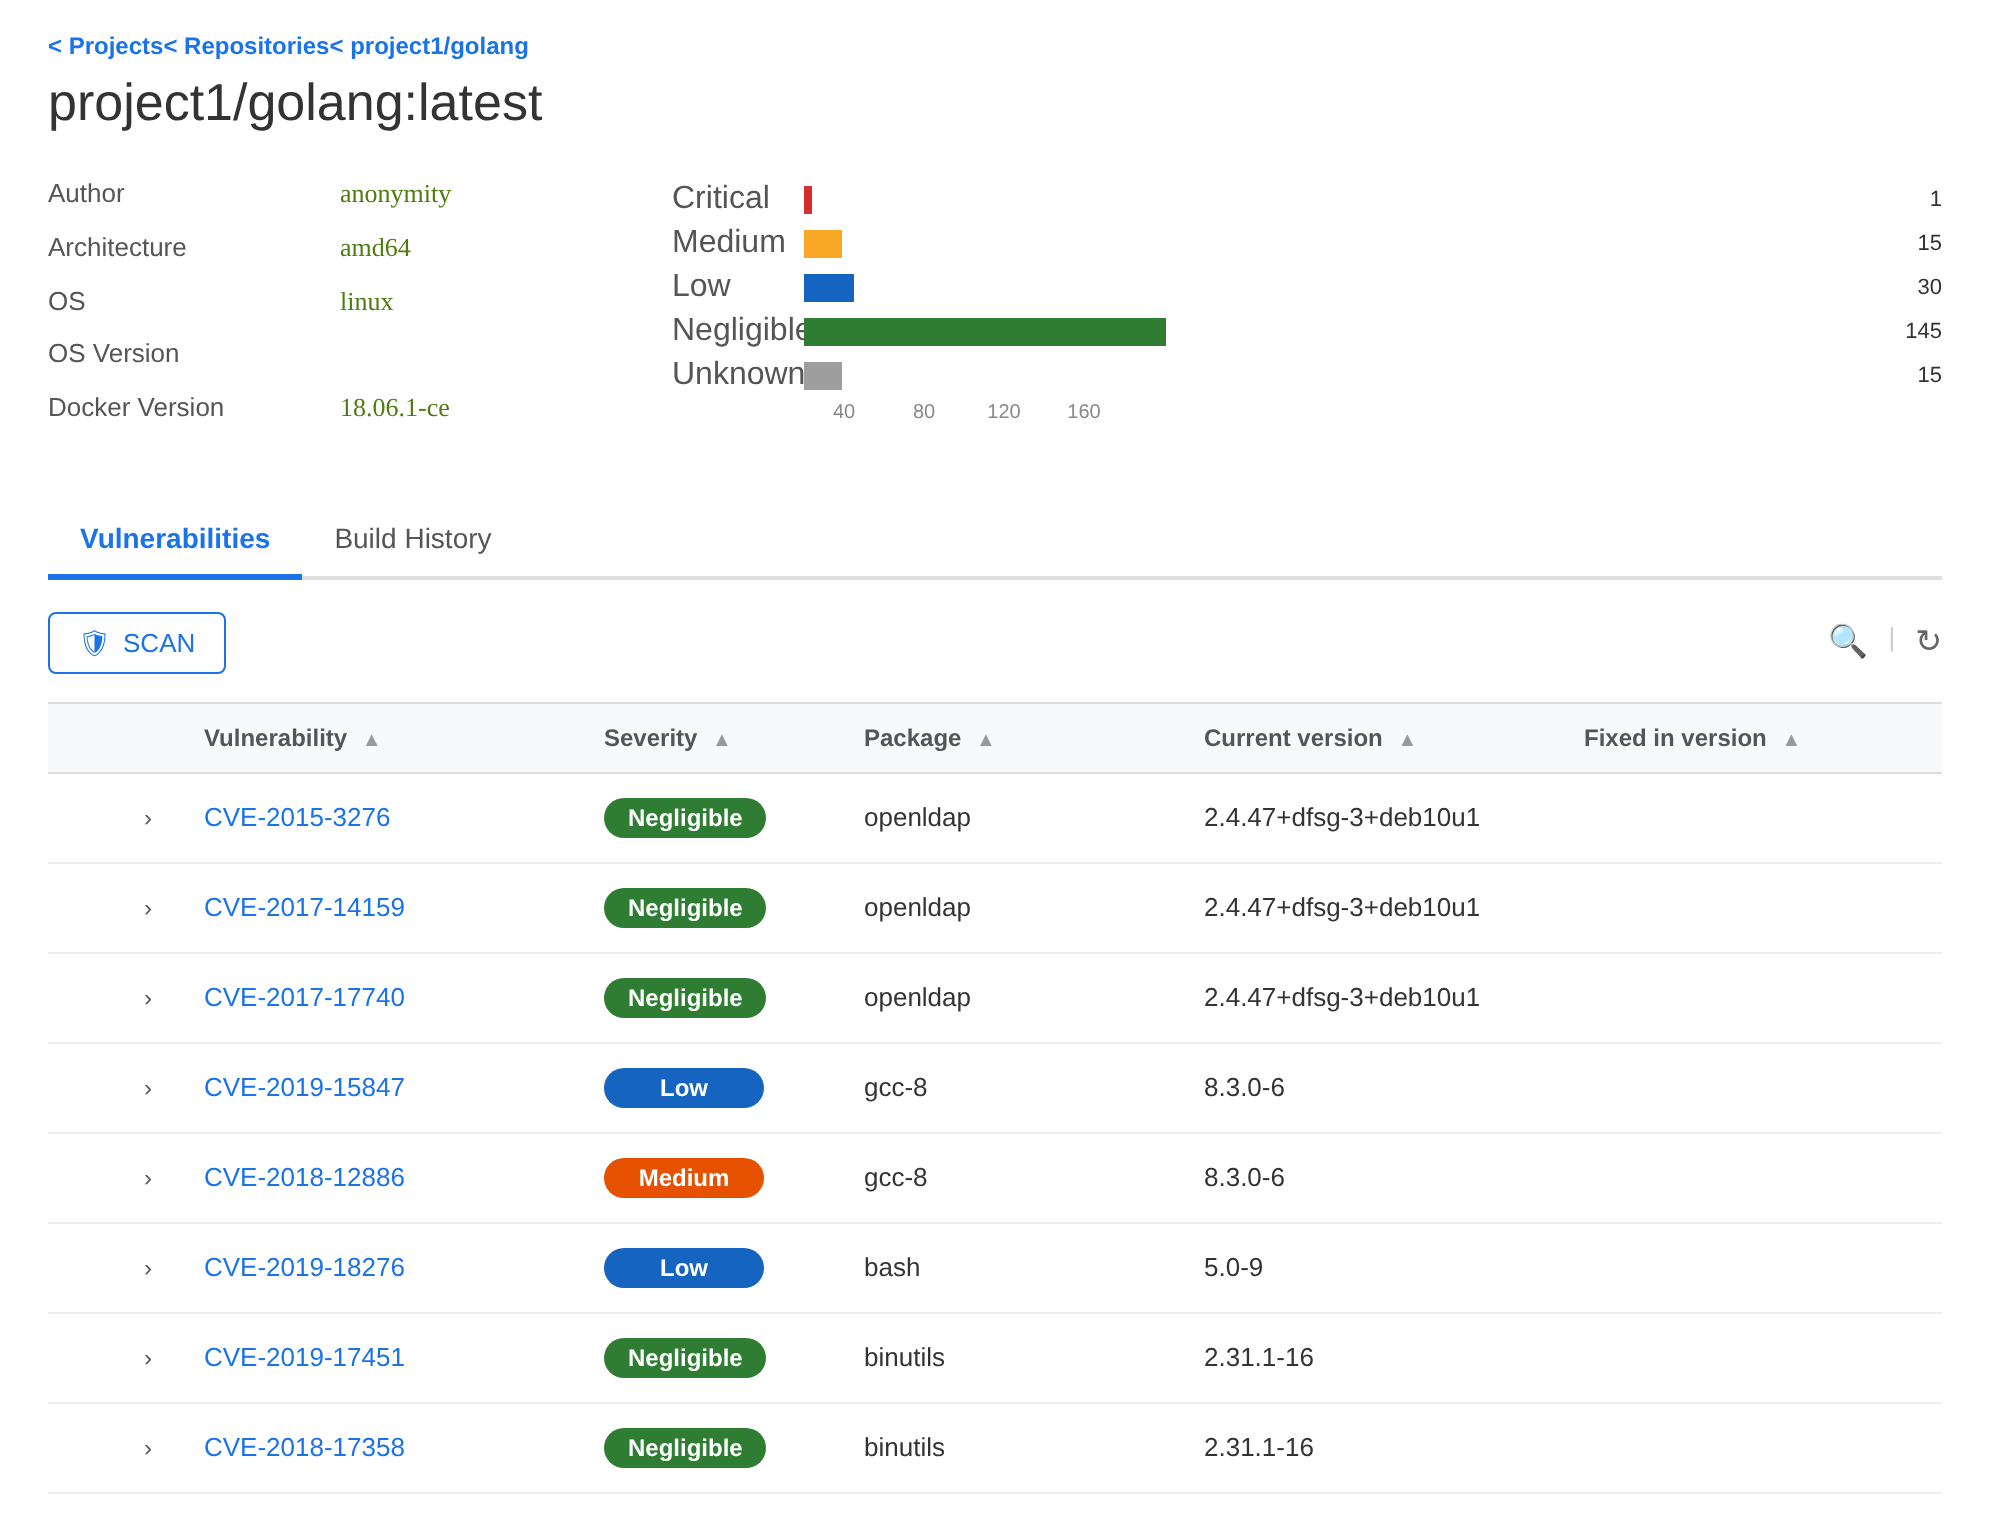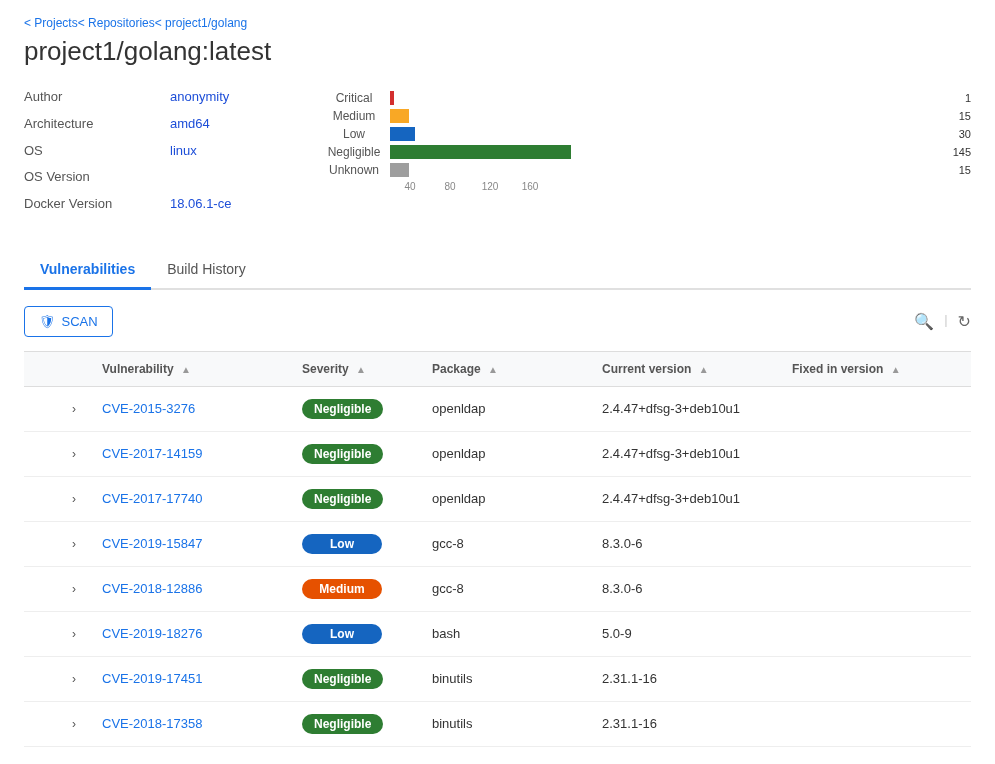--- a/index.html
+++ b/index.html
@@ -1,36 +1,36 @@
 <!DOCTYPE html>
 <html><head>
   <meta charset="utf-8">
   <style>
     * { box-sizing: border-box; margin: 0; padding: 0; }
     body { font-family: Arial, sans-serif; font-size: 13px; color: #333; background: #fff; }
     .container { padding: 16px 24px; max-width: 995px; }
 
     
     .breadcrumb { color: #1a73e8; font-size: 12px; margin-bottom: 6px; }
-    .breadcrumb span { cursor: pointer; }
+    .breadcrumb span { cursor: pointer; font-weight: bold; }
 
     
     .page-title { font-size: 26px; font-weight: 400; color: #333; margin-bottom: 20px; }
 
     
-    .info-chart { display: flex; gap: 40px; margin-bottom: 30px; }
+    .info-chart { display: flex; gap: 52px; margin-bottom: 30px; }
     .info-table { min-width: 260px; }
     .info-row { display: flex; gap: 16px; margin-bottom: 6px; line-height: 1.6; }
     .info-label { color: #555; width: 130px; font-size: 13px; }
-    .info-value { color: #1d4ed8; font-size: 13px; }
+    .info-value { color: #4d7c0f; font-size: 13px; font-family: Liberation Serif, serif; }
 
     
     .chart-section { flex: 1; padding-top: 4px; }
     .chart-row { display: flex; align-items: center; margin-bottom: 4px; gap: 6px; }
-    .chart-label { font-size: 12px; color: #555; width: 60px; text-align: center; }
+    .chart-label { font-size: 16px; color: #555; width: 60px; text-align: left; }
     .chart-bar-wrap { flex: 1; height: 14px; position: relative; }
     .chart-bar { height: 100%; }
     .chart-count { font-size: 11px; color: #333; margin-left: 4px; }
     .chart-axis { display: flex; gap: 0; margin-top: 4px; margin-left: 66px; }
     .chart-axis span { font-size: 10px; color: #888; width: 40px; text-align: center; }
 
     
     .tabs { display: flex; border-bottom: 2px solid #e0e0e0; margin-bottom: 16px; }
     .tab { padding: 10px 16px; font-size: 14px; cursor: pointer; color: #555; border-bottom: 3px solid transparent; margin-bottom: -2px; }
     .tab.active { color: #1a73e8; border-bottom-color: #1a73e8; font-weight: 700; }

